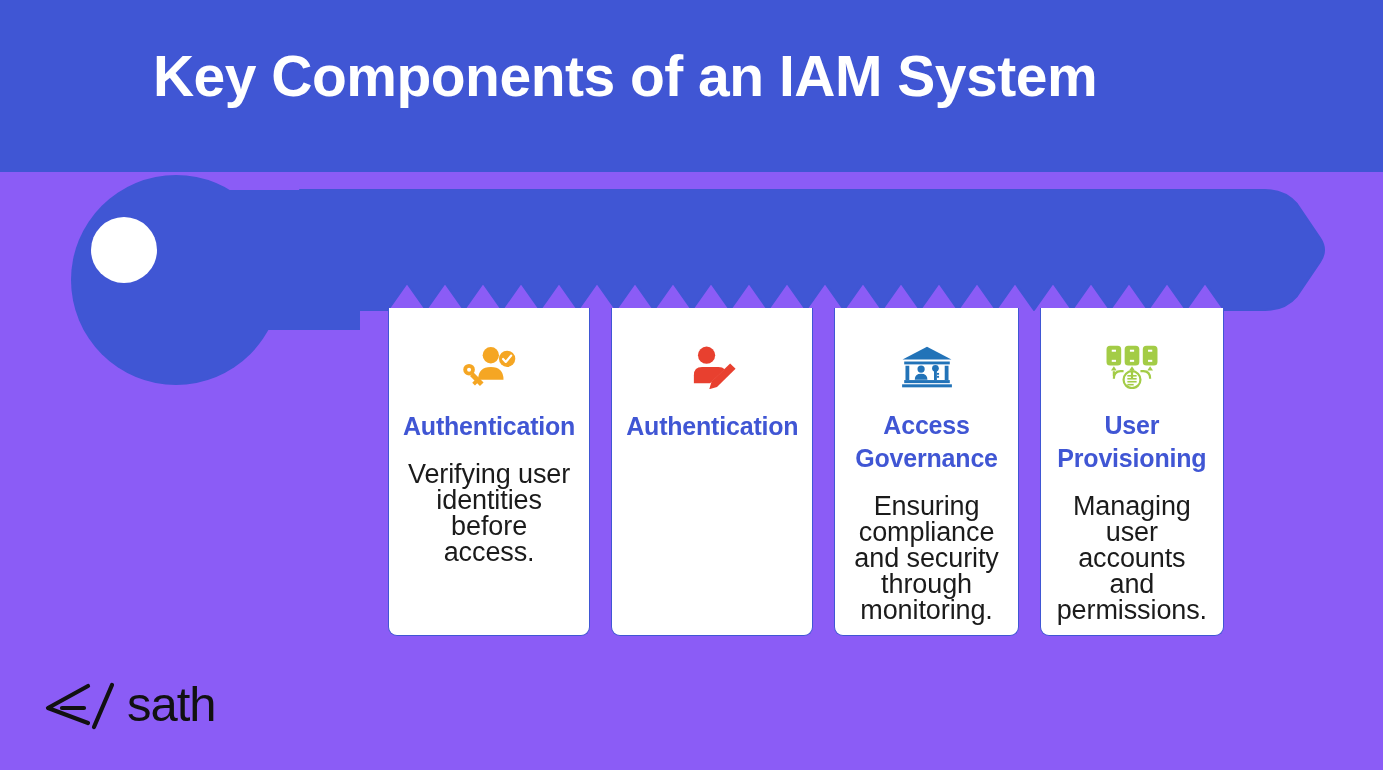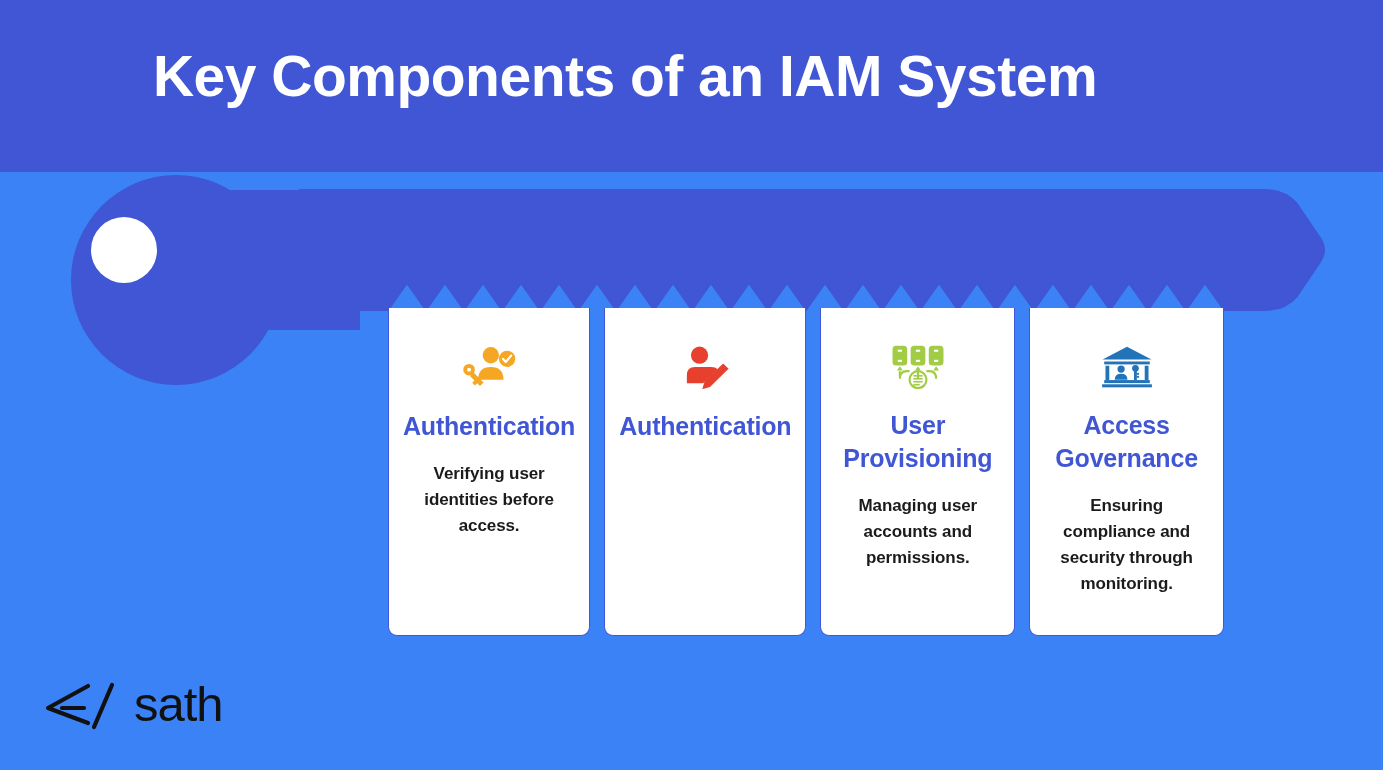--- a/index.html
+++ b/index.html
@@ -7,21 +7,21 @@
     padding: 0;
     background: #ffffff;
   }
   body {
     font-family: "Liberation Sans", sans-serif;
   }
   #canvas {
     position: relative;
     width: 1383px;
     height: 770px;
-    background: #3b82f6;
+    background: #8b5cf6;
     overflow: hidden;
   }
 
   
   .header-band {
     position: absolute;
     left: 0;
     top: 0;
     width: 1383px;
     height: 172px;
@@ -52,21 +52,21 @@
   }
 
   
   .cards {
     position: absolute;
     left: 388px;
     top: 308px;
     width: 836px;
     height: 328px;
     display: flex;
-    gap: 14px;
+    gap: 21px;
   }
   .card {
     position: relative;
     flex: 1 1 0;
     box-sizing: border-box;
     border: 1.6px solid #4056D4;
     border-top: none;
     border-radius: 0 0 9px 9px;
     background: #ffffff;
     display: flex;
@@ -86,46 +86,45 @@
     color: #4056D4;
     font-weight: bold;
     font-size: 25px;
     line-height: 33px;
     text-align: center;
     letter-spacing: -0.2px;
   }
   .card-desc {
     margin-top: 18px;
     color: #1b1b1b;
-    font-size: 17px;
+    font-size: 27px;
     line-height: 26px;
     text-align: center;
     letter-spacing: -0.1px;
-    font-weight: bold;
   }
   .card:nth-child(3) .card-title,
   .card:nth-child(4) .card-title {
     margin-top: -1px;
   }
 
   
   .logo {
     position: absolute;
     left: 40px;
     top: 676px;
     height: 56px;
     display: flex;
     align-items: center;
   }
   .logo-text {
     font-size: 49px;
     color: #111111;
     letter-spacing: -1px;
     line-height: 56px;
-    margin-left: 16px;
+    margin-left: 9px;
     font-family: "Liberation Sans", sans-serif;
   }
 </style>
 </head>
 <body>
 
 <div id="canvas">
 
   <div class="header-band"></div>
   <div class="header-title">Key Components of an IAM System</div>
@@ -206,20 +205,43 @@
             <path d="M52 20 l6 6 l-20.5 20 l-8.5 2.5 l2.5 -8.5 z"></path>
           </g>
         </svg>
       </div>
       <div class="card-title">Authentication</div>
     </div>
 
     <div class="card">
       <div class="card-icon">
         <svg viewBox="0 0 64 52" width="54" height="44" xmlns="http://www.w3.org/2000/svg">
+          <g fill="#2273B8">
+            <path d="M32 2 L61 17 L3 17 Z"></path>
+            <rect x="5" y="19.5" width="54" height="3.4"></rect>
+            <rect x="6.5" y="24.5" width="4.5" height="17"></rect>
+            <rect x="53" y="24.5" width="4.5" height="17"></rect>
+            <rect x="5" y="41.5" width="54" height="3.6"></rect>
+            <rect x="2.5" y="46.5" width="59" height="3.6"></rect>
+            <circle cx="25" cy="28.5" r="4.3"></circle>
+            <path d="M17.5 41 q0 -7 7.5 -7 q7.5 0 7.5 7 z"></path>
+            <circle cx="42" cy="27.5" r="4"></circle>
+            <rect x="40.3" y="30.5" width="3.4" height="11"></rect>
+            <rect x="43.7" y="33" width="2.6" height="2.2"></rect>
+            <rect x="43.7" y="36.5" width="2.6" height="2.2"></rect>
+          </g>
+        </svg>
+      </div>
+      <div class="card-title">Access Governance</div>
+      <div class="card-desc">Ensuring compliance and security through monitoring.</div>
+    </div>
+
+    <div class="card">
+      <div class="card-icon">
+        <svg viewBox="0 0 64 52" width="54" height="44" xmlns="http://www.w3.org/2000/svg">
           <g fill="#A3CC46" stroke="#A3CC46">
             <rect x="3" y="2" width="15" height="21" rx="3" stroke-width="2.4" fill="#A3CC46"></rect>
             <rect x="24.5" y="2" width="15" height="21" rx="3" stroke-width="2.4" fill="#A3CC46"></rect>
             <rect x="46" y="2" width="15" height="21" rx="3" stroke-width="2.4" fill="#A3CC46"></rect>
             <rect x="8" y="5.5" width="5" height="2.4" fill="#ffffff" stroke="none"></rect>
             <rect x="29.5" y="5.5" width="5" height="2.4" fill="#ffffff" stroke="none"></rect>
             <rect x="51" y="5.5" width="5" height="2.4" fill="#ffffff" stroke="none"></rect>
             <rect x="8" y="17.5" width="5" height="2.4" fill="#ffffff" stroke="none"></rect>
             <rect x="29.5" y="17.5" width="5" height="2.4" fill="#ffffff" stroke="none"></rect>
             <rect x="51" y="17.5" width="5" height="2.4" fill="#ffffff" stroke="none"></rect>
@@ -235,43 +257,20 @@
             <rect x="26.5" y="39" width="11" height="1.9" stroke="none"></rect>
             <rect x="26.5" y="42.5" width="11" height="1.9" stroke="none"></rect>
             <rect x="26.5" y="46" width="7.5" height="1.9" stroke="none"></rect>
           </g>
         </svg>
       </div>
       <div class="card-title">User Provisioning</div>
       <div class="card-desc">Managing user accounts and permissions.</div>
     </div>
 
-    <div class="card">
-      <div class="card-icon">
-        <svg viewBox="0 0 64 52" width="54" height="44" xmlns="http://www.w3.org/2000/svg">
-          <g fill="#2273B8">
-            <path d="M32 2 L61 17 L3 17 Z"></path>
-            <rect x="5" y="19.5" width="54" height="3.4"></rect>
-            <rect x="6.5" y="24.5" width="4.5" height="17"></rect>
-            <rect x="53" y="24.5" width="4.5" height="17"></rect>
-            <rect x="5" y="41.5" width="54" height="3.6"></rect>
-            <rect x="2.5" y="46.5" width="59" height="3.6"></rect>
-            <circle cx="25" cy="28.5" r="4.3"></circle>
-            <path d="M17.5 41 q0 -7 7.5 -7 q7.5 0 7.5 7 z"></path>
-            <circle cx="42" cy="27.5" r="4"></circle>
-            <rect x="40.3" y="30.5" width="3.4" height="11"></rect>
-            <rect x="43.7" y="33" width="2.6" height="2.2"></rect>
-            <rect x="43.7" y="36.5" width="2.6" height="2.2"></rect>
-          </g>
-        </svg>
-      </div>
-      <div class="card-title">Access Governance</div>
-      <div class="card-desc">Ensuring compliance and security through monitoring.</div>
-    </div>
-
   </div>
 
   <div class="logo">
     <svg width="78" height="54" viewBox="0 0 78 54" xmlns="http://www.w3.org/2000/svg">
       <g stroke="#111111" fill="none" stroke-width="4.2" stroke-linecap="round" stroke-linejoin="round">
         <path d="M48 9 L8 31 L48 46"></path>
         <path d="M22 31 L44 31"></path>
         <path d="M72 8 L54 50"></path>
       </g>
     </svg>

